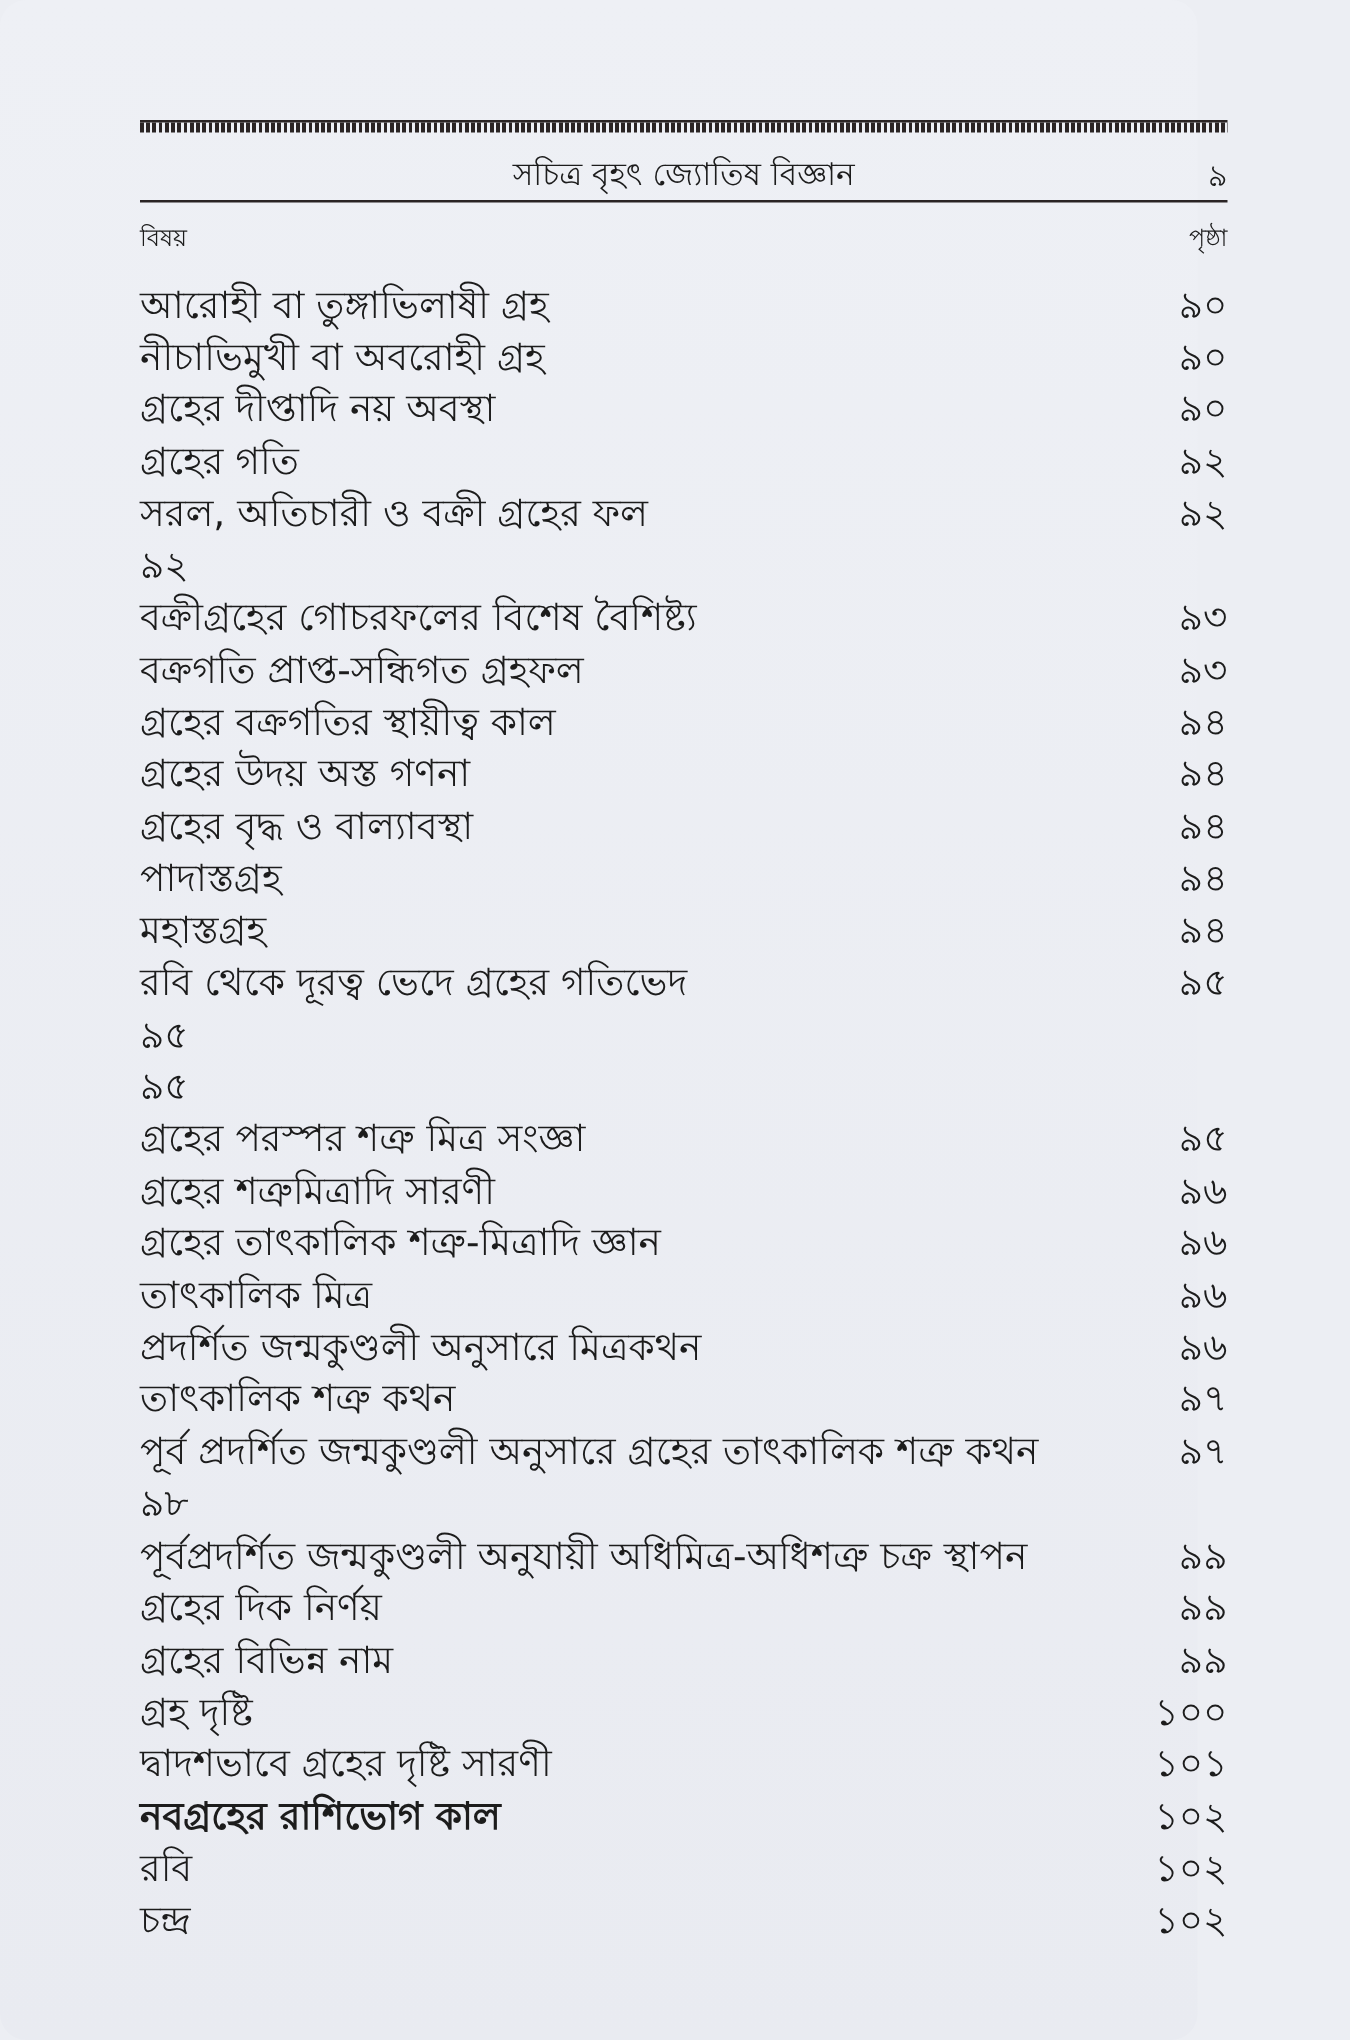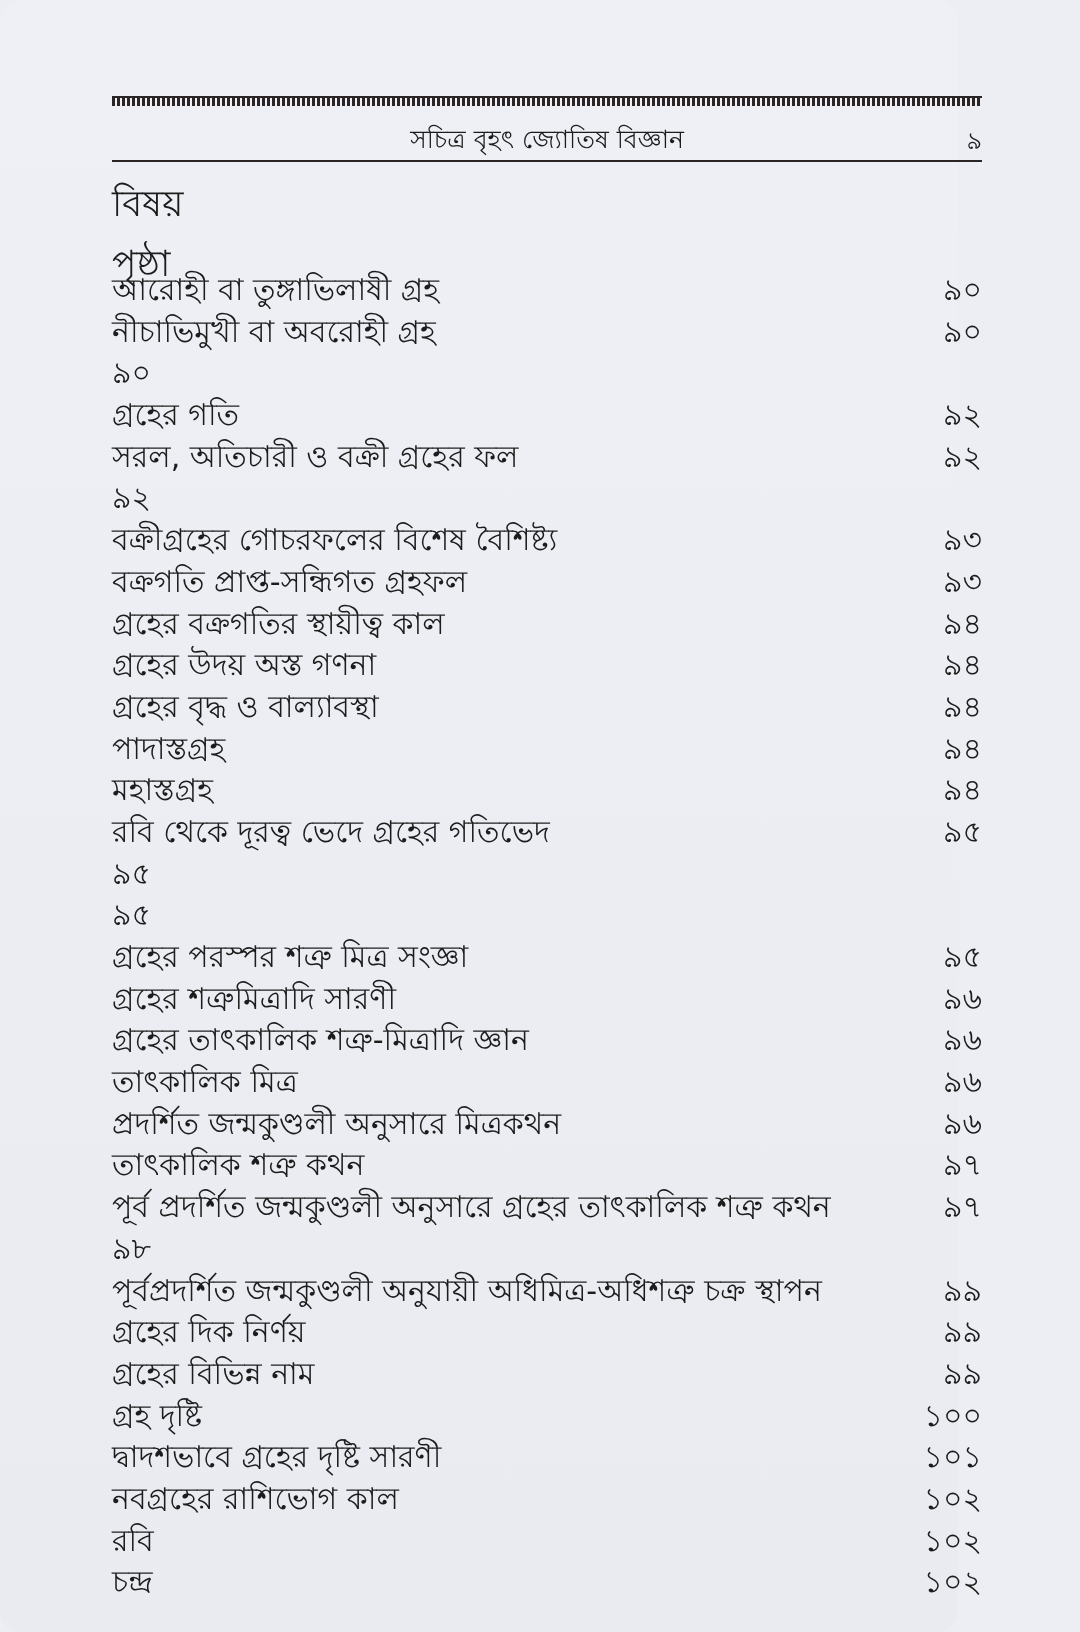--- a/index.html
+++ b/index.html
@@ -35,23 +35,23 @@
       position: absolute; left: 112px; top: 160px; width: 870px; height: 2px;
       background: #2a2424;
     }
     .toc {
       position: absolute; left: 112px; top: 176px; width: 870px;
     }
     .toc-head, .toc-row {
       display: flex; justify-content: space-between; align-items: baseline;
       height: 41.7px; font-size: 30px;
     }
-    .toc-head { font-size: 36px; height: 44px; flex-direction: column; }
-    .toc-row .num { padding-right: 0; margin-top: 46px; }
-    .toc-row.bold .label { font-weight: normal; }
+    .toc-head { font-size: 19px; height: 44px; }
+    .toc-row .num { padding-right: 0; }
+    .toc-row.bold .label { font-weight: bold; }
   </style>
 </head>
 <body>
 
 <div class="page">
   <div class="top-rule"></div>
   <div class="header">
     <span class="title">সচিত্র বৃহৎ জ্যোতিষ বিজ্ঞান</span>
     <span class="page-num">৯</span>
   </div>
@@ -64,20 +64,21 @@
     </div>
   <div class="toc-row">
         <span class="label">আরোহী বা তুঙ্গাভিলাষী গ্রহ</span>
         <span class="num">৯০</span>
       </div>
       <div class="toc-row">
         <span class="label">নীচাভিমুখী বা অবরোহী গ্রহ</span>
         <span class="num">৯০</span>
       </div>
       <div class="toc-row">
+        <span class="label">গ্রহের দীপ্তাদি নয় অবস্থা</span>
         <span class="num">৯০</span>
       </div>
       <div class="toc-row">
         <span class="label">গ্রহের গতি</span>
         <span class="num">৯২</span>
       </div>
       <div class="toc-row">
         <span class="label">সরল, অতিচারী ও বক্রী গ্রহের ফল</span>
         <span class="num">৯২</span>
       </div>

